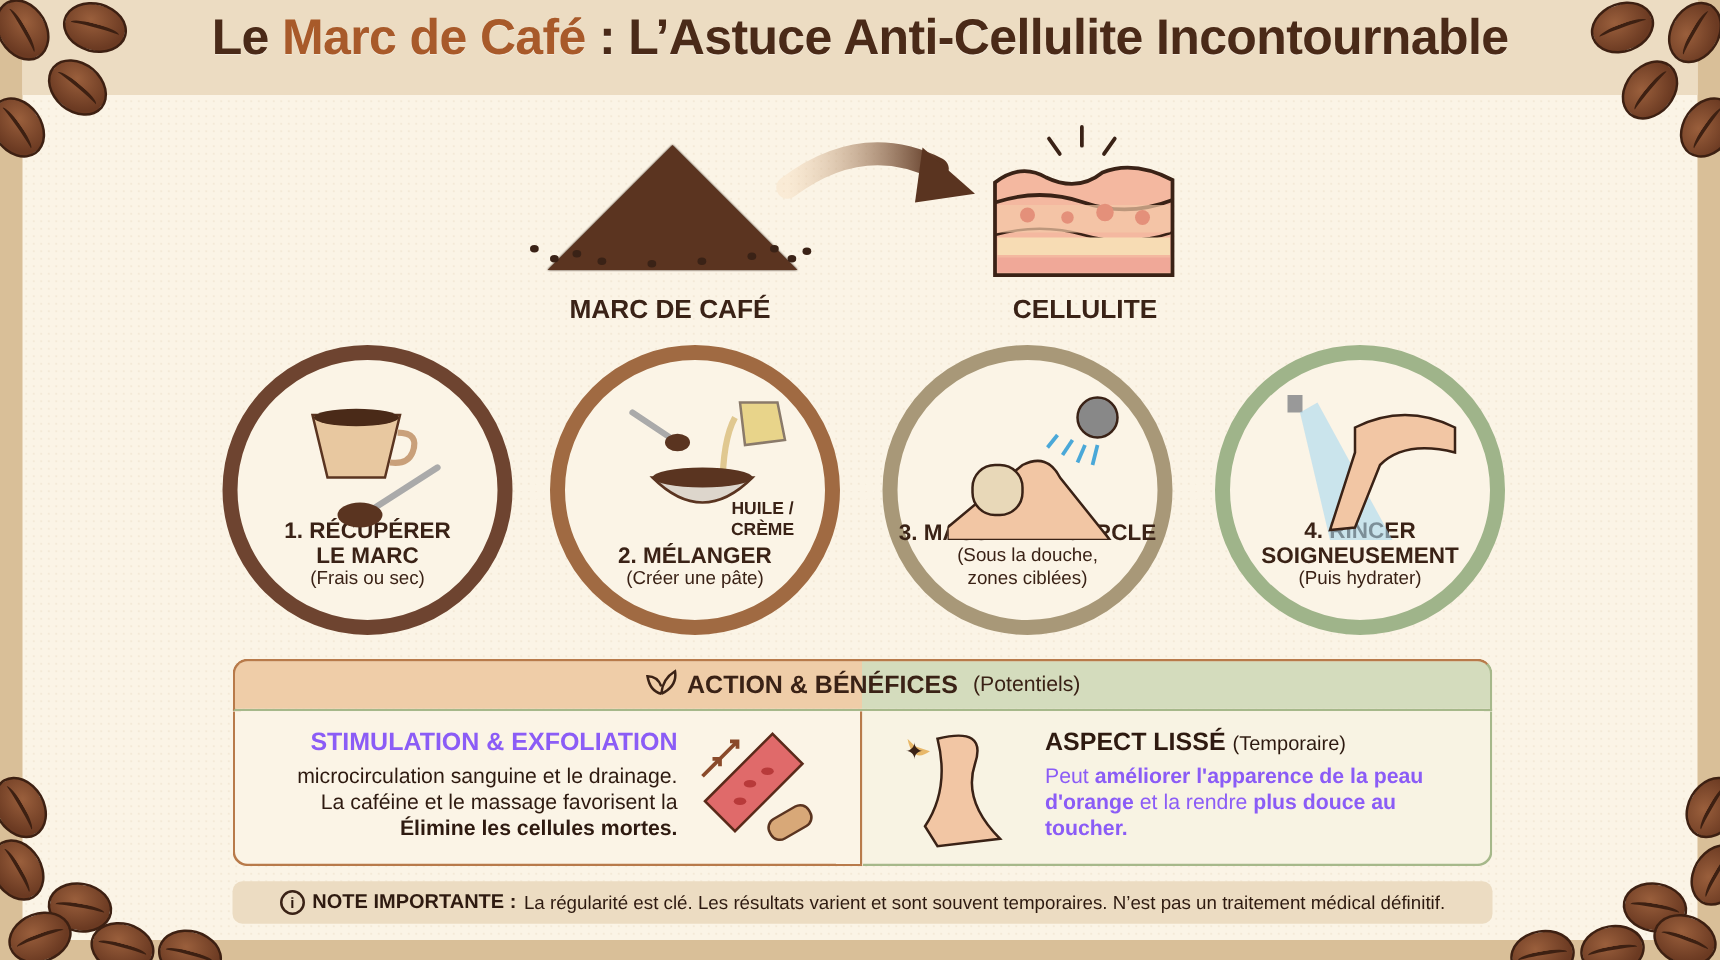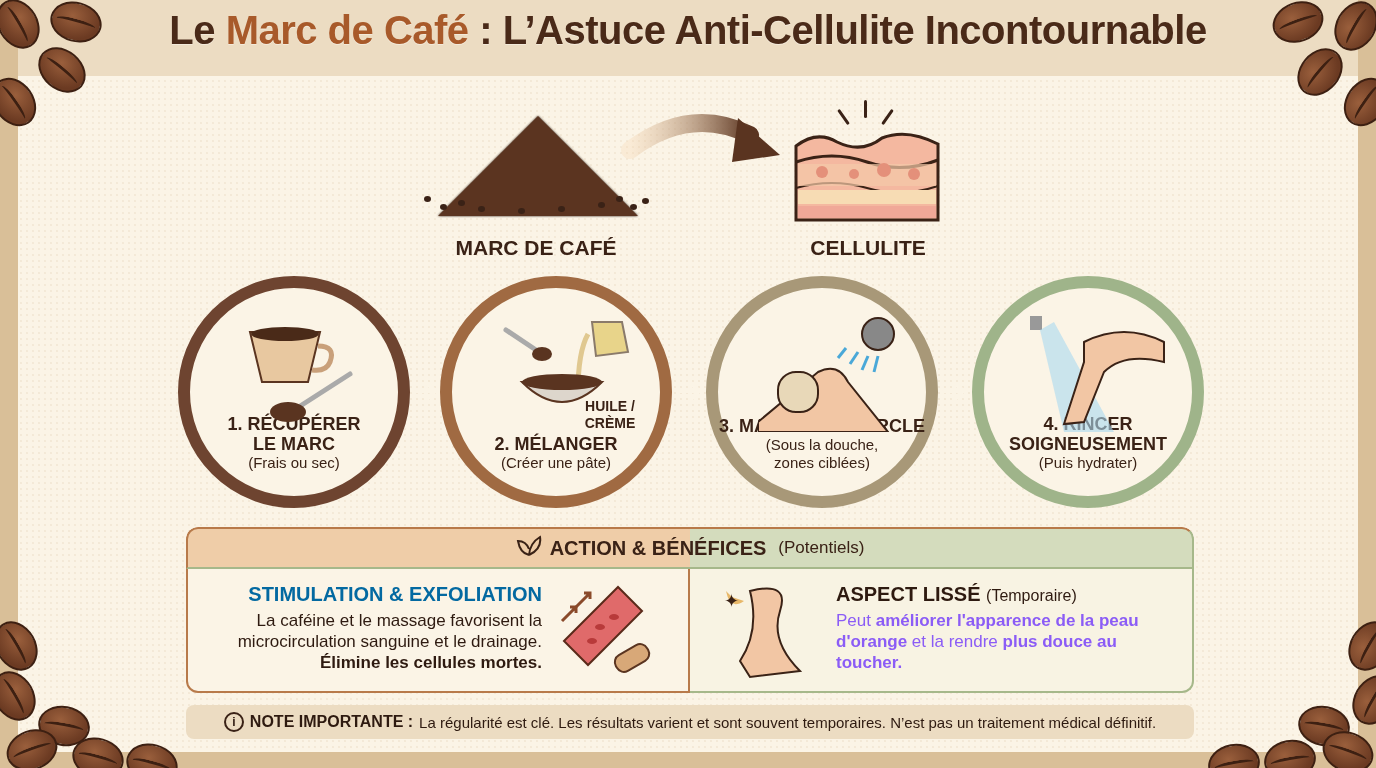--- a/index.html
+++ b/index.html
@@ -91,21 +91,21 @@
     position: absolute; left: 0; top: 42px; width: 504px; height: 124px;
     border: 2px solid #b87a4a; border-top: none; border-radius: 0 0 0 12px;
     background: #fbf4e6;
   }
   .card-right {
     position: absolute; left: 504px; top: 42px; width: 504px; height: 124px;
     border: 2px solid #a6b88a; border-top: none; border-left: none; border-radius: 0 0 12px 0;
     background: #f8f3e3;
   }
   .cl-text { position: absolute; right: 146px; top: 14px; text-align: right; width: 360px; }
-  .cl-title { font-size: 20px; font-weight: bold; color: #0369a1; margin-bottom: 4px; }
+  .cl-title { font-size: 20px; font-weight: bold; color: #8b5cf6; margin-bottom: 4px; }
   .cl-body { font-size: 17px; line-height: 21px; color: #2e1a10; }
   .cr-text { position: absolute; left: 146px; top: 14px; width: 340px; }
   .cr-title { font-size: 20px; font-weight: bold; color: #2e1a10; margin-bottom: 4px; }
   .cr-title .light { font-weight: normal; font-size: 16px; }
   .cr-body { font-size: 17px; line-height: 21px; color: #8b5cf6; }
   .cr-body b { font-weight: bold; }
 
   .note {
     position: absolute; left: 186px; top: 705px; width: 1008px; height: 34px;
     background: #ecdcc2; border-radius: 8px;
@@ -296,22 +296,22 @@
           <path d="M13 20 Q4 18 2 6 Q10 6 13 14 M13 20 Q14 8 24 2 Q26 14 13 20" stroke="#3a2216" stroke-width="2" fill="none"></path>
         </svg>
     </span>
     <span class="h-bold">ACTION &amp; BÉNÉFICES</span>
     <span class="h-light">(Potentiels)</span>
   </div>
 
   <div class="card-left">
     <div class="cl-text">
       <div class="cl-title">STIMULATION &amp; EXFOLIATION</div>
+      <div class="cl-body">microcirculation sanguine et le drainage.</div>
       <div class="cl-body">La caféine et le massage favorisent la</div>
-      <div class="cl-body">microcirculation sanguine et le drainage.</div>
       <div class="cl-body" style="font-weight:bold;">Élimine les cellules mortes.</div>
     </div>
     <div style="position:absolute;right:30px;top:12px;width:100px;height:100px;">
       <svg width="100" height="100" viewBox="0 0 100 100">
         <path d="M6 60 L60 6 L84 30 L30 84 Z" fill="#e06a6a" stroke="#5a2a1a" stroke-width="2"></path>
         <ellipse cx="42" cy="46" rx="5" ry="3" fill="#b83a3a"></ellipse>
           <ellipse cx="56" cy="36" rx="5" ry="3" fill="#b83a3a"></ellipse>
         <ellipse cx="34" cy="60" rx="5" ry="3" fill="#b83a3a"></ellipse>
         <path d="M4 40 L18 26 M12 26 L18 26 L18 32" stroke="#8a4a2a" stroke-width="3" fill="none"></path>
         <path d="M18 26 L32 12 M26 12 L32 12 L32 18" stroke="#8a4a2a" stroke-width="3" fill="none"></path>

